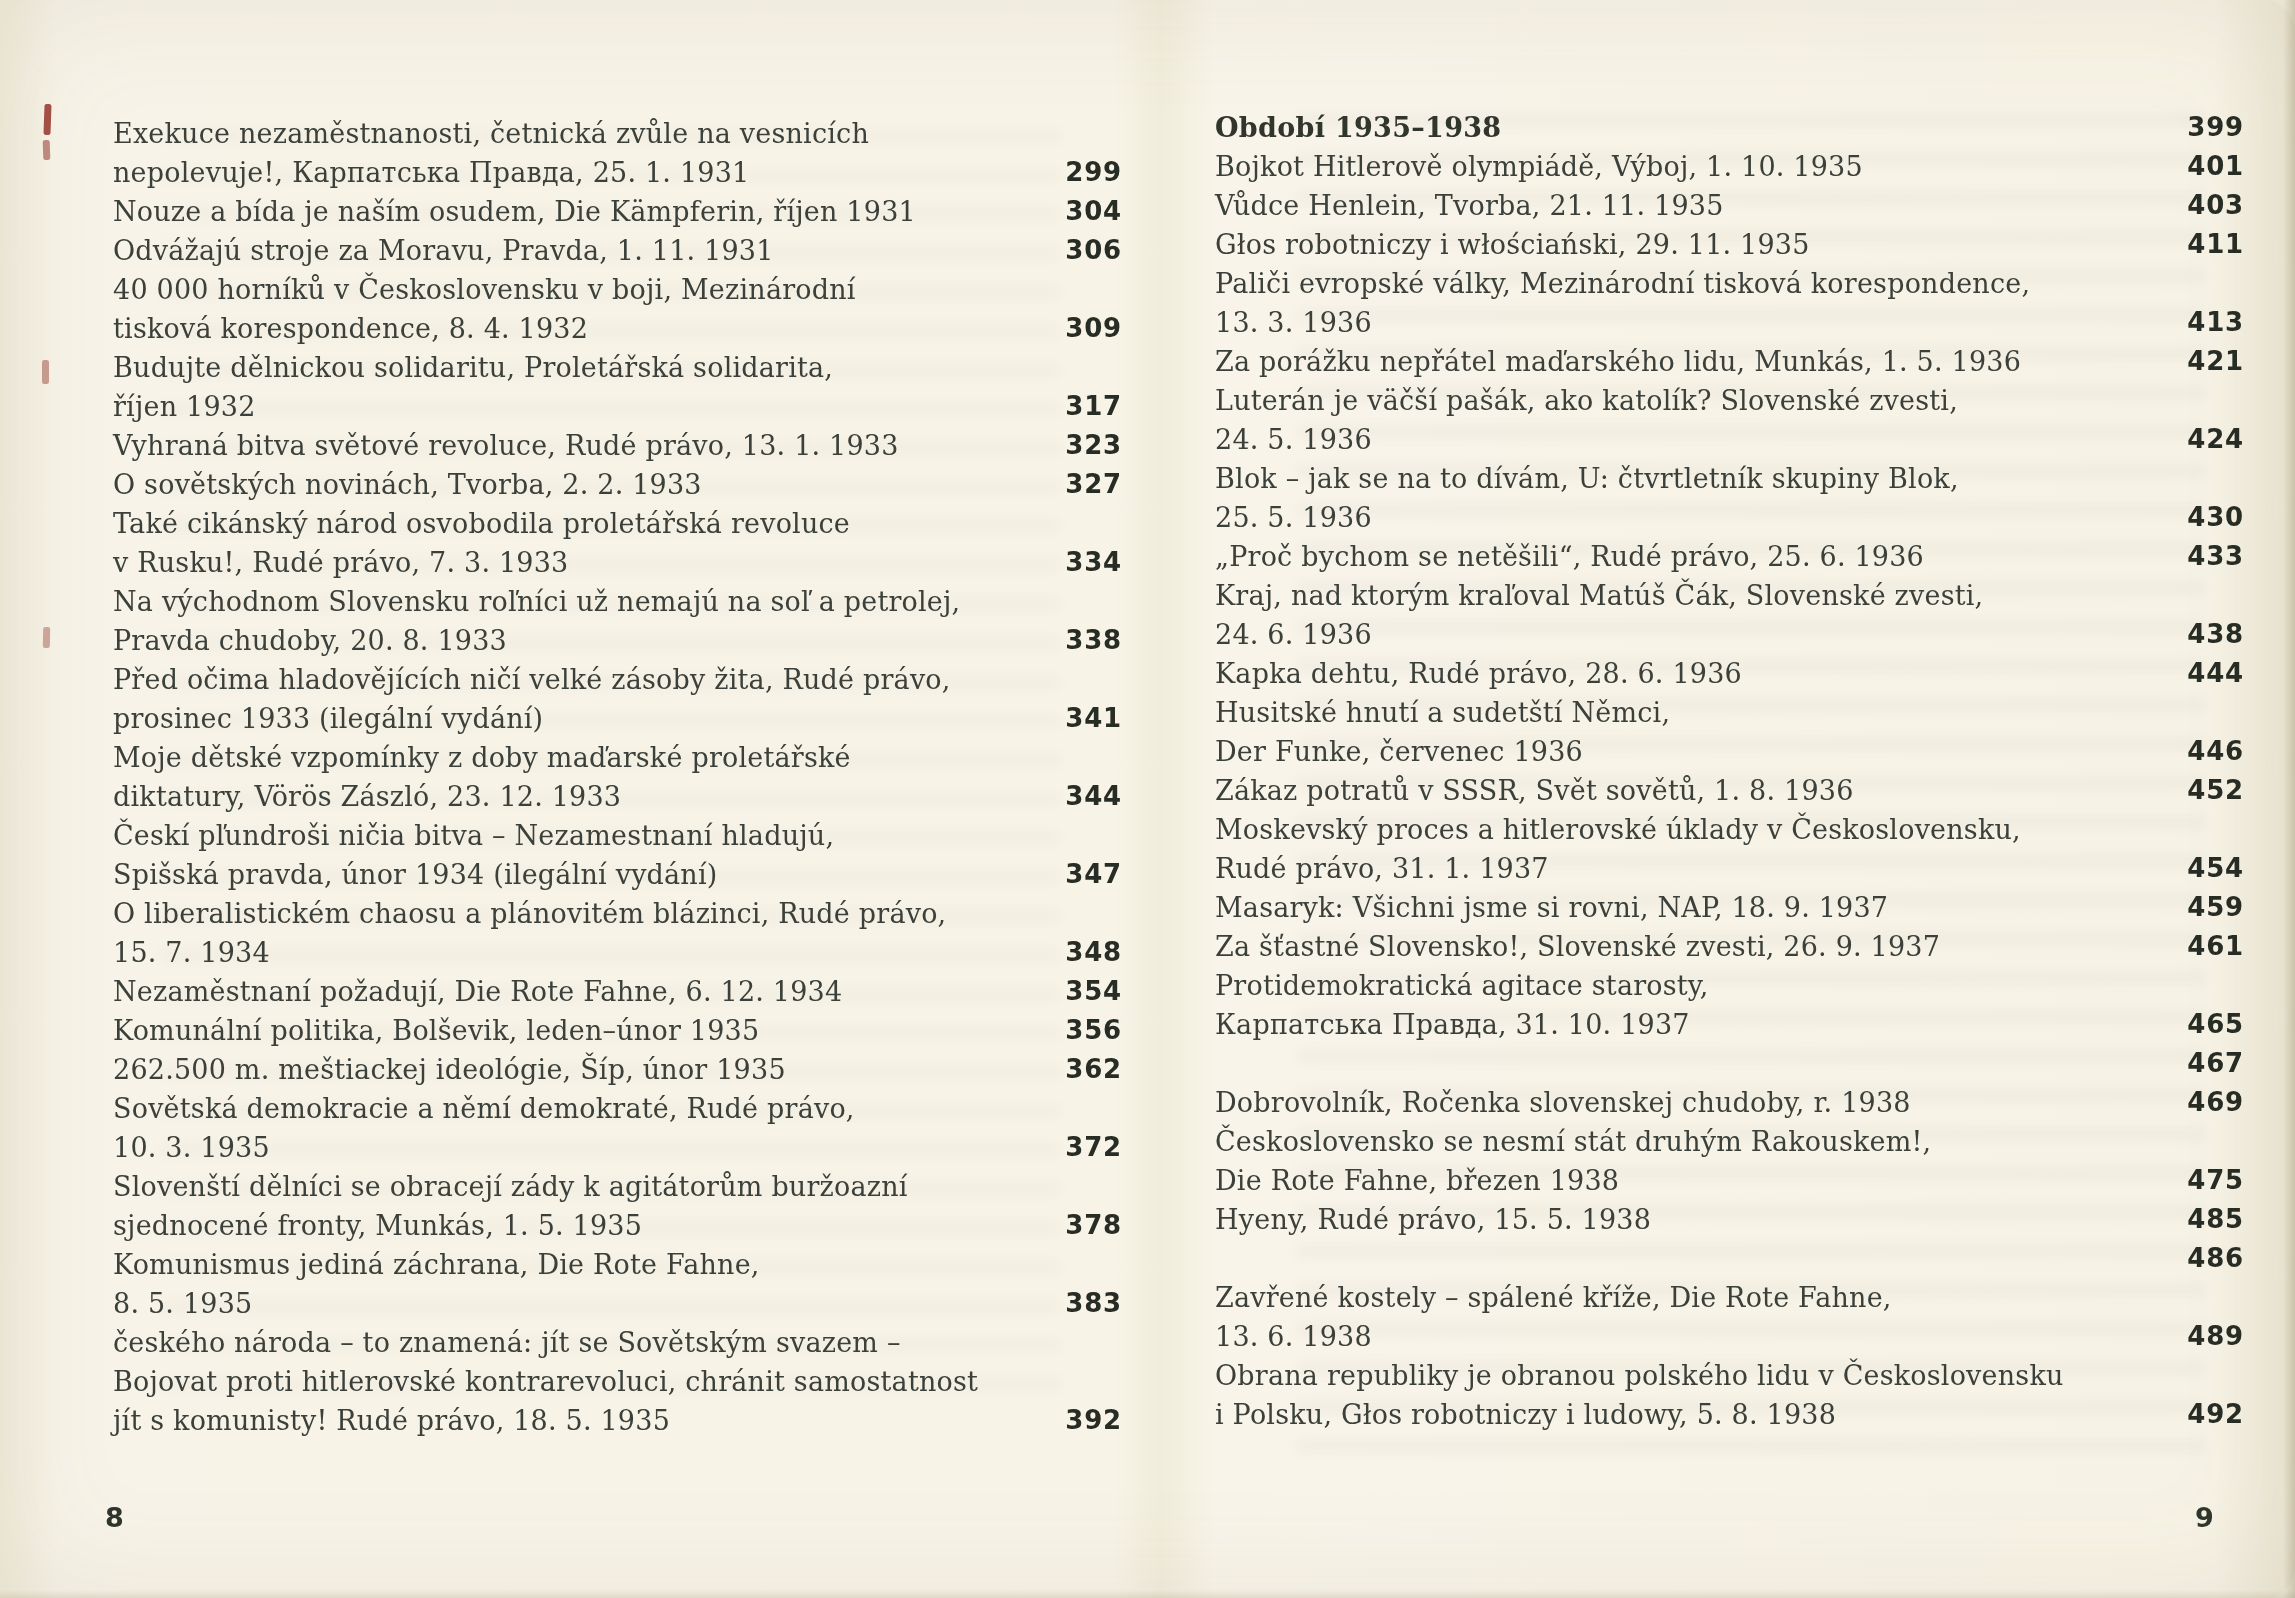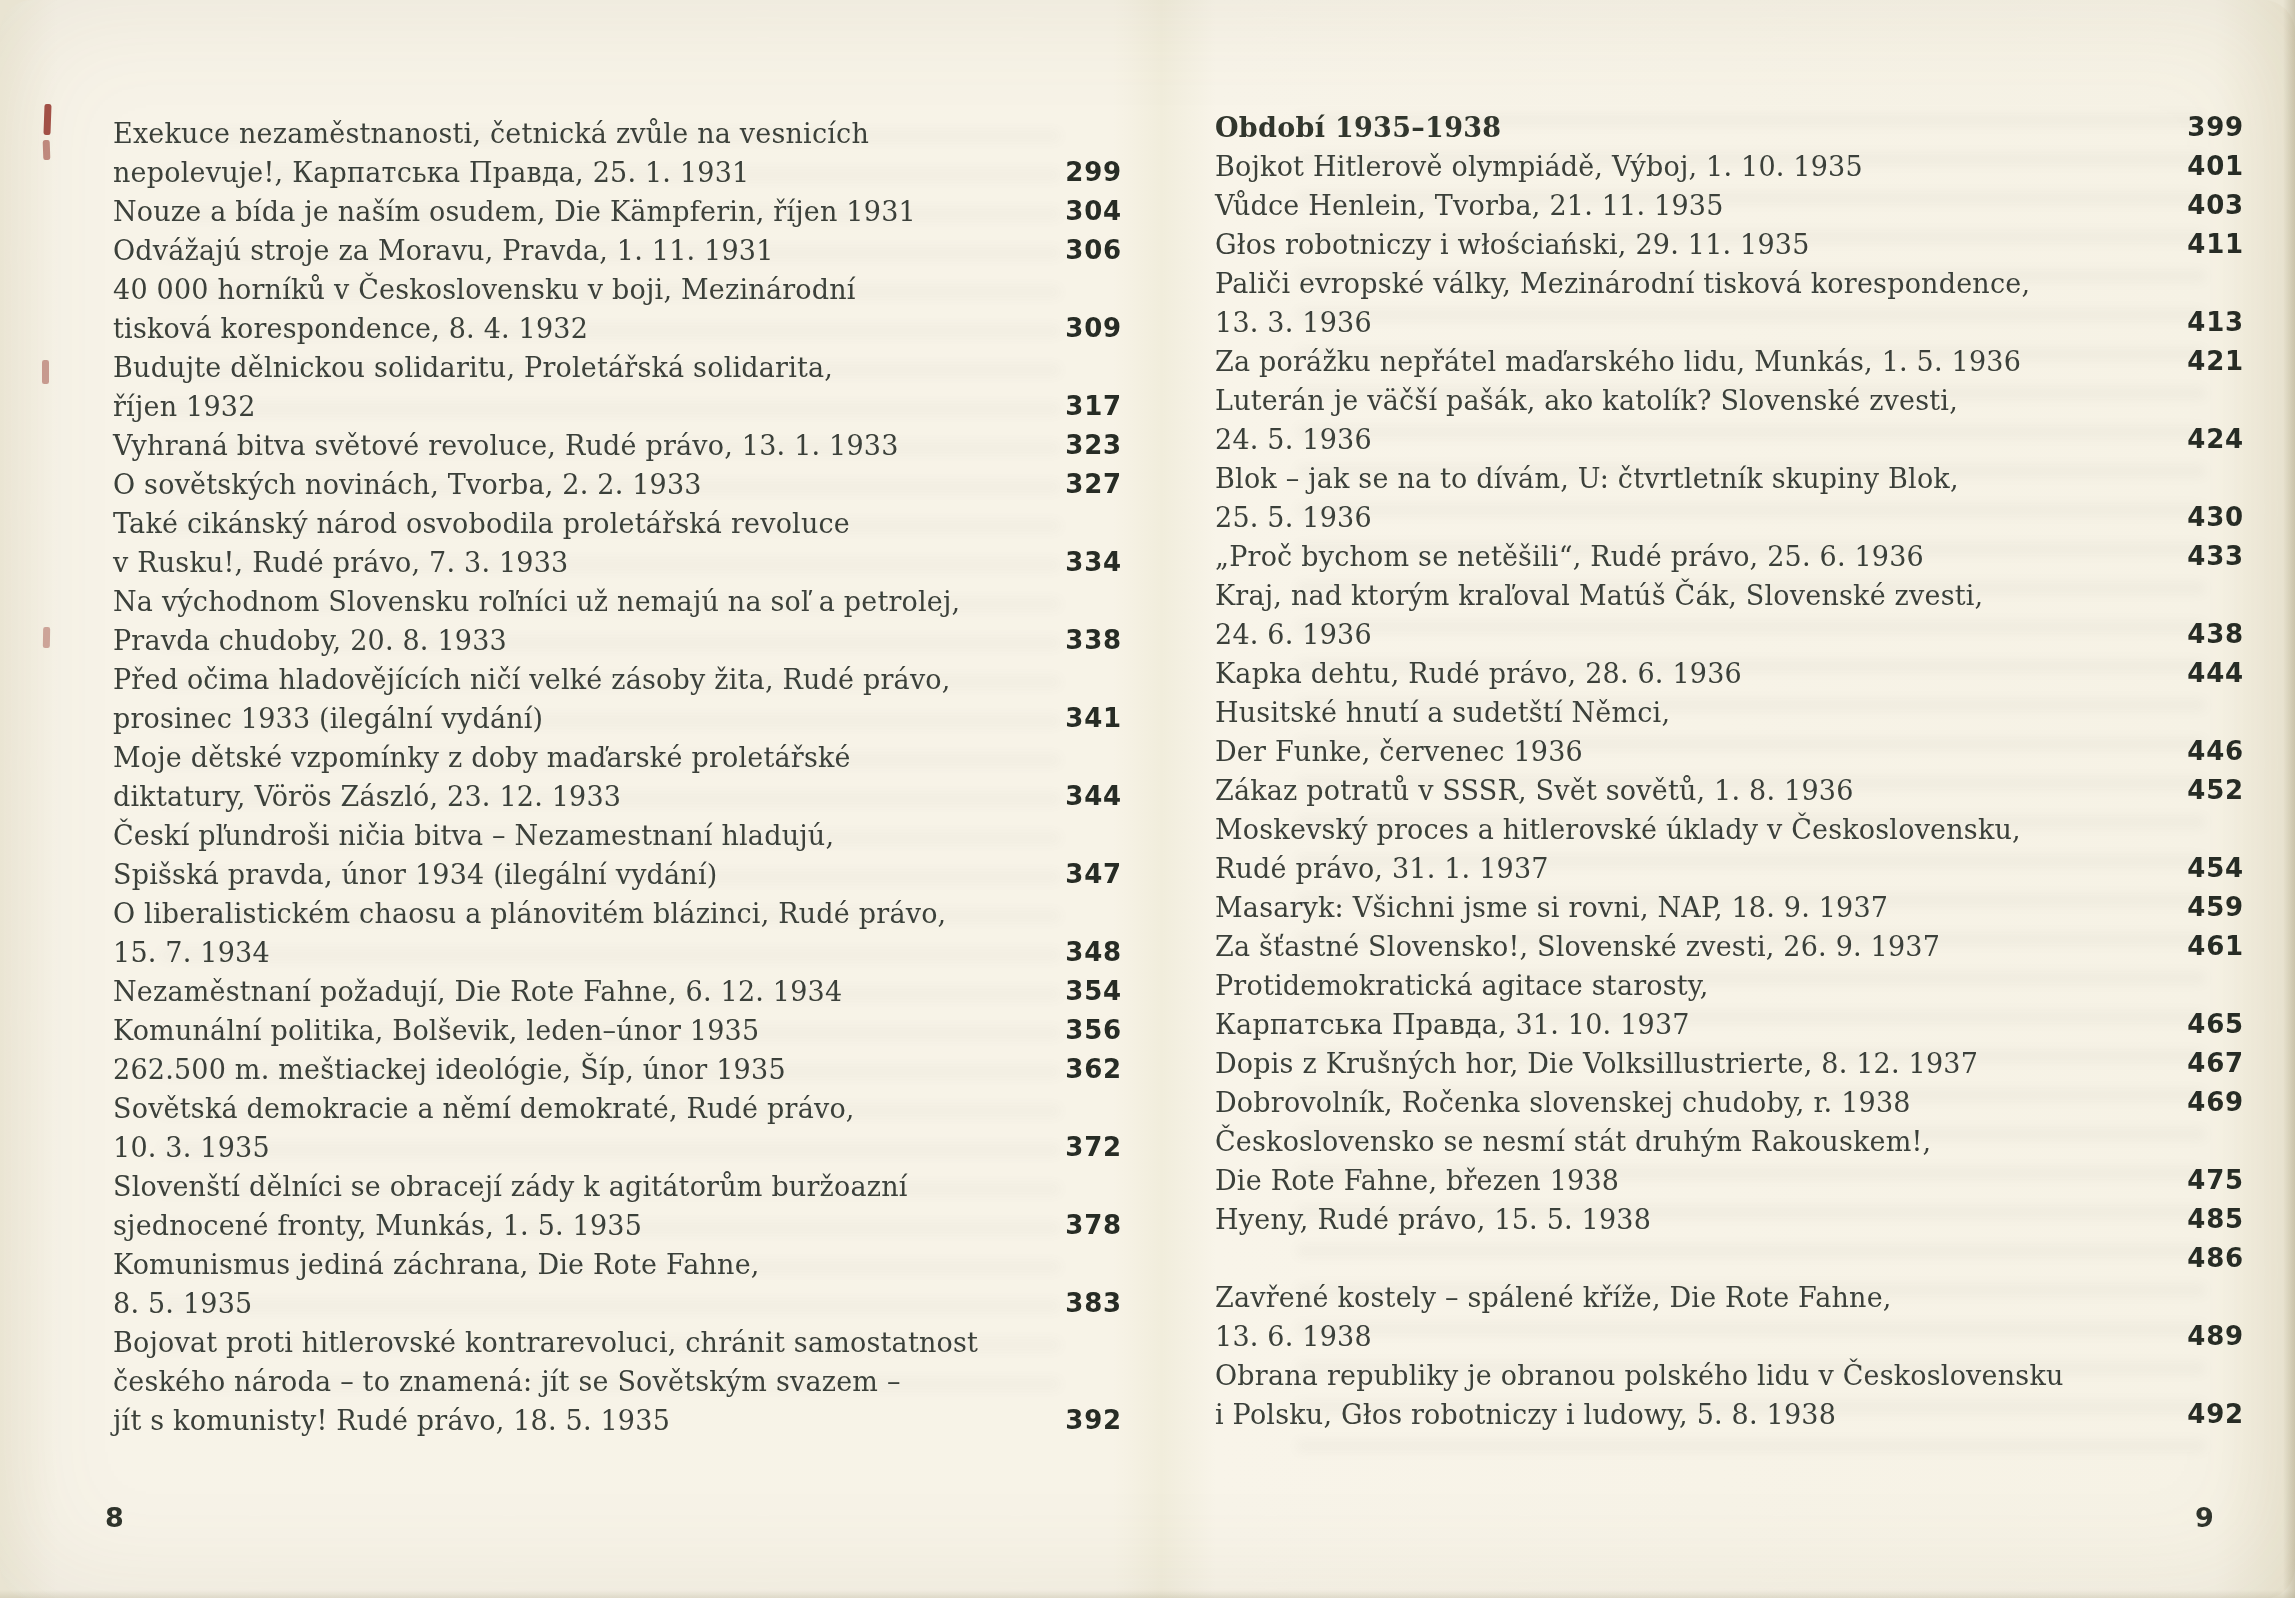--- a/index.html
+++ b/index.html
@@ -121,22 +121,22 @@
       <div class="line ind"><span class="t">15. 7. 1934</span><span class="n">348</span></div>
       <div class="line"><span class="t">Nezaměstnaní požadují, Die Rote Fahne, 6. 12. 1934</span><span class="n">354</span></div>
       <div class="line"><span class="t">Komunální politika, Bolševik, leden–únor 1935</span><span class="n">356</span></div>
       <div class="line"><span class="t">262.500 m. meštiackej ideológie, Šíp, únor 1935</span><span class="n">362</span></div>
       <div class="line"><span class="t">Sovětská demokracie a němí demokraté, Rudé právo,</span></div>
       <div class="line ind"><span class="t">10. 3. 1935</span><span class="n">372</span></div>
       <div class="line"><span class="t">Slovenští dělníci se obracejí zády k agitátorům buržoazní</span></div>
       <div class="line ind"><span class="t">sjednocené fronty, Munkás, 1. 5. 1935</span><span class="n">378</span></div>
       <div class="line"><span class="t">Komunismus jediná záchrana, Die Rote Fahne,</span></div>
       <div class="line ind"><span class="t">8. 5. 1935</span><span class="n">383</span></div>
+      <div class="line ind"><span class="t">českého národa – to znamená: jít se Sovětským svazem –</span></div>
       <div class="line"><span class="t">Bojovat proti hitlerovské kontrarevoluci, chránit samostatnost</span></div>
-      <div class="line ind"><span class="t">českého národa – to znamená: jít se Sovětským svazem –</span></div>
       <div class="line ind"><span class="t">jít s komunisty! Rudé právo, 18. 5. 1935</span><span class="n">392</span></div>
     </div>
 
   <div class="toc right-toc">
       <div class="line bold"><span class="t">Období 1935–1938</span><span class="n">399</span></div>
       <div class="line"><span class="t">Bojkot Hitlerově olympiádě, Výboj, 1. 10. 1935</span><span class="n">401</span></div>
       <div class="line"><span class="t">Vůdce Henlein, Tvorba, 21. 11. 1935</span><span class="n">403</span></div>
       <div class="line ind"><span class="t">Głos robotniczy i włościański, 29. 11. 1935</span><span class="n">411</span></div>
       <div class="line"><span class="t">Paliči evropské války, Mezinárodní tisková korespondence,</span></div>
       <div class="line ind"><span class="t">13. 3. 1936</span><span class="n">413</span></div>
@@ -151,21 +151,21 @@
       <div class="line"><span class="t">Kapka dehtu, Rudé právo, 28. 6. 1936</span><span class="n">444</span></div>
       <div class="line"><span class="t">Husitské hnutí a sudetští Němci,</span></div>
       <div class="line ind"><span class="t">Der Funke, červenec 1936</span><span class="n">446</span></div>
       <div class="line"><span class="t">Zákaz potratů v SSSR, Svět sovětů, 1. 8. 1936</span><span class="n">452</span></div>
       <div class="line"><span class="t">Moskevský proces a hitlerovské úklady v Československu,</span></div>
       <div class="line ind"><span class="t">Rudé právo, 31. 1. 1937</span><span class="n">454</span></div>
       <div class="line"><span class="t">Masaryk: Všichni jsme si rovni, NAP, 18. 9. 1937</span><span class="n">459</span></div>
       <div class="line"><span class="t">Za šťastné Slovensko!, Slovenské zvesti, 26. 9. 1937</span><span class="n">461</span></div>
       <div class="line"><span class="t">Protidemokratická agitace starosty,</span></div>
       <div class="line ind"><span class="t">Карпатська Правда, 31. 10. 1937</span><span class="n">465</span></div>
-      <div class="line"><span class="t">Dopis z Krušných hor, Die Volksillustrierte, 8. 12. 1937</span><span class="n">467</span></div>
+      <div class="line"><span class="n">467</span></div>
       <div class="line"><span class="t">Dobrovolník, Ročenka slovenskej chudoby, r. 1938</span><span class="n">469</span></div>
       <div class="line"><span class="t">Československo se nesmí stát druhým Rakouskem!,</span></div>
       <div class="line ind"><span class="t">Die Rote Fahne, březen 1938</span><span class="n">475</span></div>
       <div class="line"><span class="t">Hyeny, Rudé právo, 15. 5. 1938</span><span class="n">485</span></div>
       <div class="line"><span class="n">486</span></div>
       <div class="line"><span class="t">Zavřené kostely – spálené kříže, Die Rote Fahne,</span></div>
       <div class="line ind"><span class="t">13. 6. 1938</span><span class="n">489</span></div>
       <div class="line"><span class="t">Obrana republiky je obranou polského lidu v Československu</span></div>
       <div class="line ind"><span class="t">i Polsku, Głos robotniczy i ludowy, 5. 8. 1938</span><span class="n">492</span></div>
     </div>

